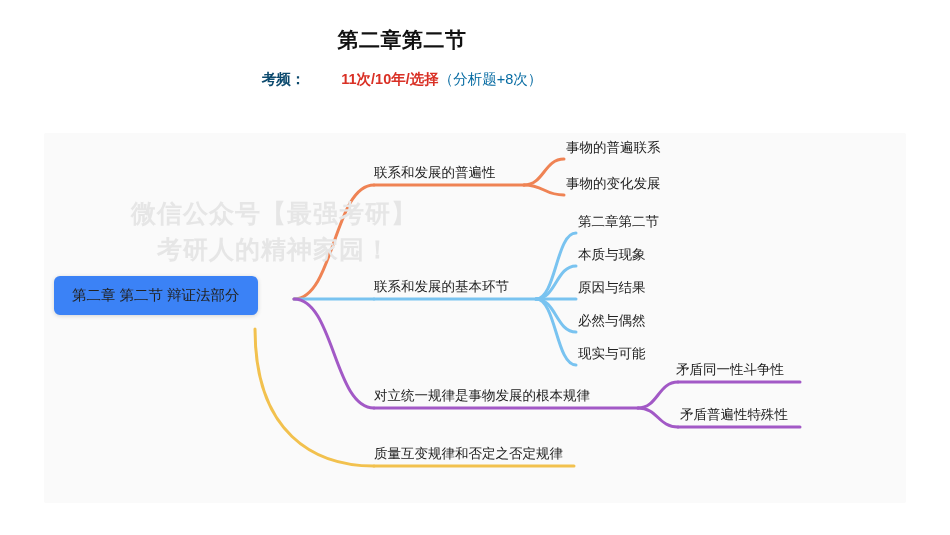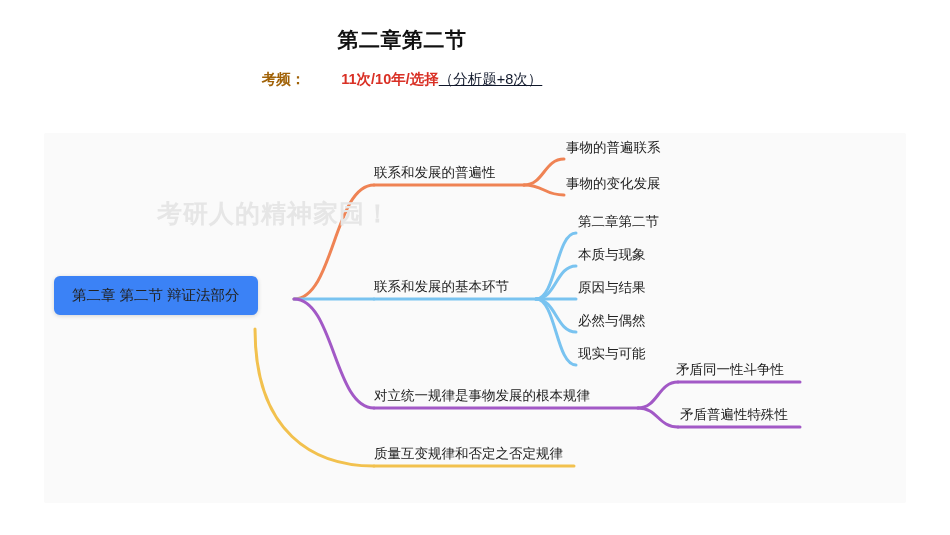--- a/index.html
+++ b/index.html
@@ -40,32 +40,31 @@
     font-weight: bold;
     color: #111111;
     letter-spacing: 0.5px;
   }
   .subtitle {
     margin-top: 16px;
     font-size: 14.5px;
     color: #222222;
   }
   .subtitle .freq-label {
-    color: #a16207;
+    color: #0c4a6e;
     font-weight: bold;
     text-align: right;
   }
   .subtitle .freq-value {
     color: #d93025;
     font-weight: bold;
     margin-left: 36px;
   }
   .subtitle .freq-extra {
-    color: #0f172a;
-    text-decoration: underline;
+    color: #0369a1;
   }
 
   
   .map-area {
     position: absolute;
     top: 133px;
     left: 44px;
     width: 862px;
     height: 370px;
     background: #fafafa;
@@ -155,20 +154,21 @@
     <path d="M 594 275 C 614 275 614 249 634 249" fill="none" stroke="#a259c6" stroke-width="3" stroke-linecap="round"></path>
     <path d="M 594 275 C 614 275 614 294 634 294" fill="none" stroke="#a259c6" stroke-width="3" stroke-linecap="round"></path>
     <path d="M 634 249 L 756 249" fill="none" stroke="#a259c6" stroke-width="3" stroke-linecap="round"></path>
     <path d="M 634 294 L 756 294" fill="none" stroke="#a259c6" stroke-width="3" stroke-linecap="round"></path>
 
     <path d="M 211 196 C 211 300 270 333 330 333" fill="none" stroke="#f2c14e" stroke-width="3" stroke-linecap="round"></path>
     <path d="M 330 333 L 530 333" fill="none" stroke="#f2c14e" stroke-width="3" stroke-linecap="round"></path>
   </svg>
 
   <div class="watermark">
+    <div>微信公众号【最强考研】</div>
     <div>考研人的精神家园！</div>
   </div>
 
   <div class="root-node">第二章 第二节 辩证法部分</div>
 
   <div class="node level2" style="left:330px; top:33px;">联系和发展的普遍性</div>
   <div class="node level3" style="left:522px; top:8px;">事物的普遍联系</div>
   <div class="node level3" style="left:522px; top:44px;">事物的变化发展</div>
 
   <div class="node level2" style="left:330px; top:147px;font-family:Liberation Serif, serif;">联系和发展的基本环节</div>

